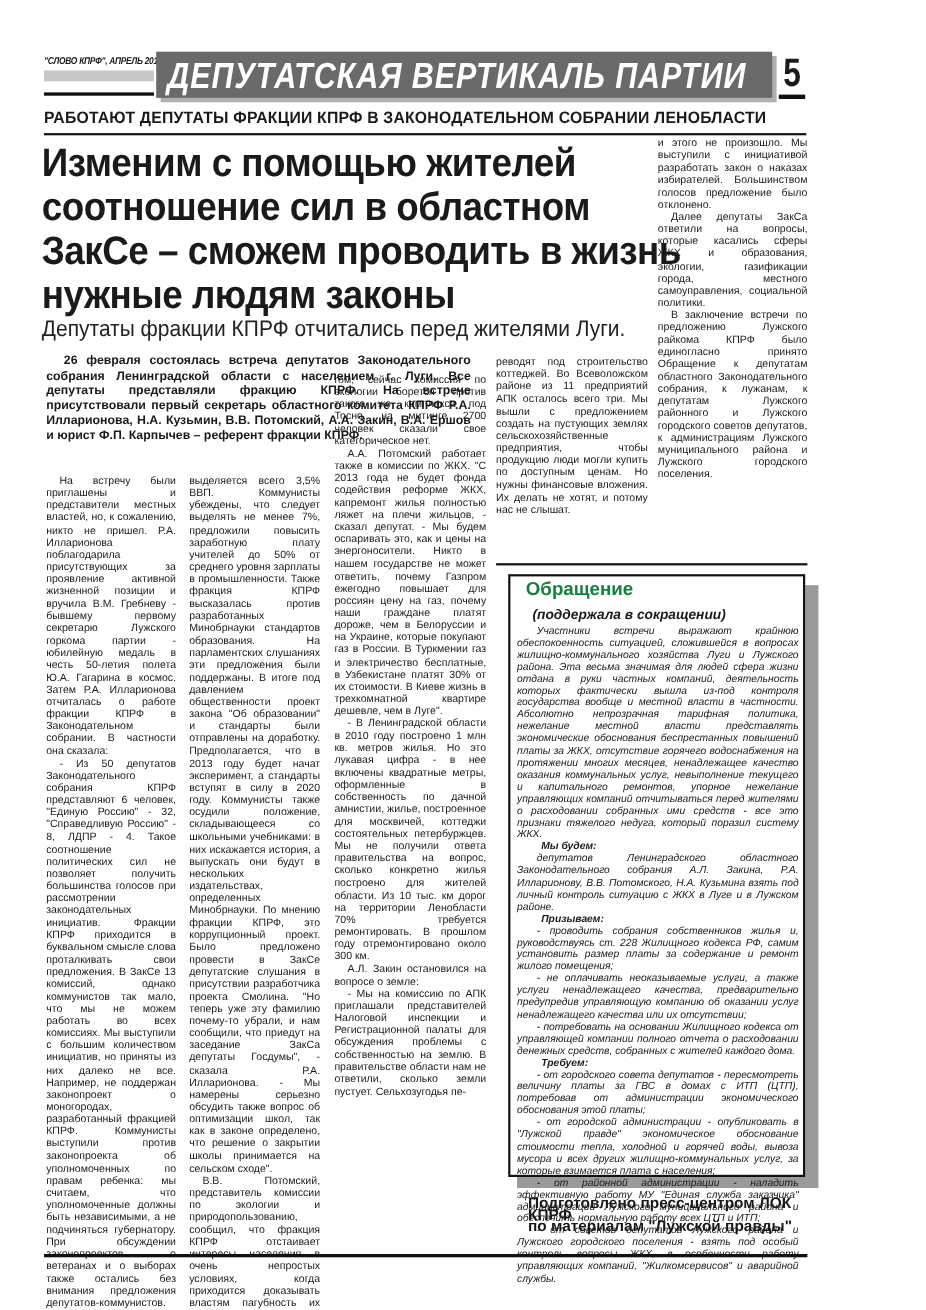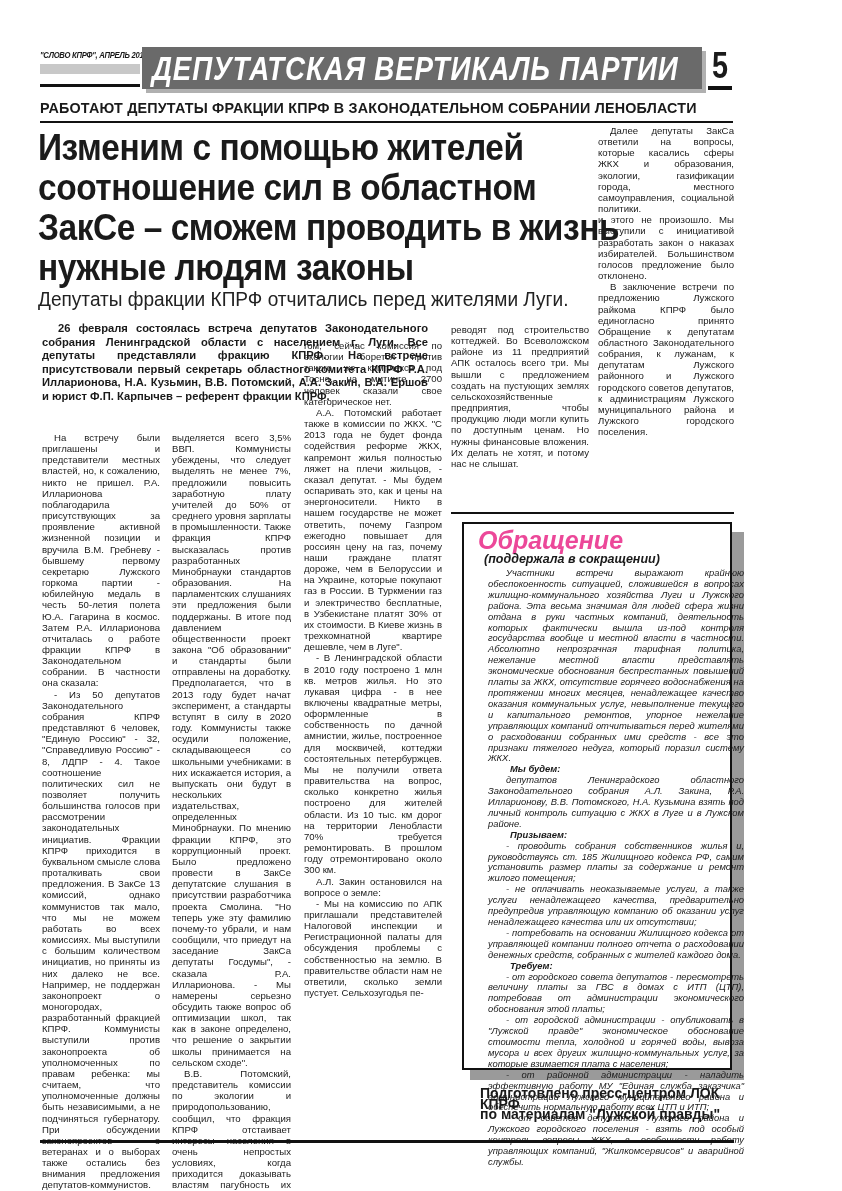--- a/index.html
+++ b/index.html
@@ -21,23 +21,23 @@
   .col { font-size:9.6px; line-height:11.15px; text-align:justify; color:#1a1a1a; }
   .col p { margin:0; text-indent:12px; }
   .col1 { left:42px; top:432px; width:118px; }
   .col2 { left:172px; top:432px; width:119px; }
   .col3 { left:304px; top:340px; width:138px; }
   .col4 { left:451px; top:324px; width:138px; }
   .col5 { left:598px; top:125px; width:136px; }
   .col4-rule { left:451px; top:512px; width:283px; height:2px; background:#111; }
   .box-shadow { left:470px; top:532px; width:274px; height:548px; background:#9a9a9a; }
   .box { left:462px; top:522px; width:270px; height:548px; background:#fff; border:2px solid #111; box-sizing:border-box; }
-  .box-title { left:478px; top:526px; font-size:25px; font-weight:bold; font-style:italic; color:#ec4899; }
+  .box-title { left:478px; top:526px; font-size:17px; font-weight:bold; color:#15803d; }
   .box-sub { left:484px; top:552px; font-size:12.5px; font-weight:bold; font-style:italic; }
-  .box-body { left:470px; top:568px; width:256px; font-size:9.4px; line-height:10.9px; font-style:italic; text-align:justify;margin-left:18px; }
+  .box-body { left:470px; top:568px; width:256px; font-size:9.4px; line-height:10.9px; font-style:italic; text-align:justify; }
   .box-body p { margin:0; text-indent:18px; }
   .box-body .lbl { font-weight:bold; text-indent:22px; }
   .credit { left:480px; top:1088px; width:254px; font-size:14px; font-weight:bold; line-height:10.5px; }
   .bottom-rule { left:40px; top:1140px; width:694px; height:3px; background:#111; }
 </style>
 </head>
 <body>
 
 <div class="abs hdr-issue">"СЛОВО КПРФ", АПРЕЛЬ 2011</div>
 <div class="abs hdr-greybar"></div>
@@ -73,35 +73,35 @@
   <p>А.А. Потомский работает также в комиссии по ЖКХ. "С 2013 года не будет фонда содействия реформе ЖКХ, капремонт жилья полностью ляжет на плечи жильцов, - сказал депутат. - Мы будем оспаривать это, как и цены на энергоносители. Никто в нашем государстве не может ответить, почему Газпром ежегодно повышает для россиян цену на газ, почему наши граждане платят дороже, чем в Белоруссии и на Украине, которые покупают газ в России. В Туркмении газ и электричество бесплатные, в Узбекистане платят 30% от их стоимости. В Киеве жизнь в трехкомнатной квартире дешевле, чем в Луге".</p>
   <p>- В Ленинградской области в 2010 году построено 1 млн кв. метров жилья. Но это лукавая цифра - в нее включены квадратные метры, оформленные в собственность по дачной амнистии, жилье, построенное для москвичей, коттеджи состоятельных петербуржцев. Мы не получили ответа правительства на вопрос, сколько конкретно жилья построено для жителей области. Из 10 тыс. км дорог на территории Ленобласти 70% требуется ремонтировать. В прошлом году отремонтировано около 300 км.</p>
   <p>А.Л. Закин остановился на вопросе о земле:</p>
   <p>- Мы на комиссию по АПК приглашали представителей Налоговой инспекции и Регистрационной палаты для обсуждения проблемы с собственностью на землю. В правительстве области нам не ответили, сколько земли пустует. Сельхозугодья пе-</p>
 </div>
 <div class="abs col col4">
   <p style="text-indent:0">реводят под строительство коттеджей. Во Всеволожском районе из 11 предприятий АПК осталось всего три. Мы вышли с предложением создать на пустующих землях сельскохозяйственные предприятия, чтобы продукцию люди могли купить по доступным ценам. Но нужны финансовые вложения. Их делать не хотят, и потому нас не слышат.</p>
 </div>
 <div class="abs col4-rule"></div>
 <div class="abs col col5">
+  <p style="text-indent:0">и этого не произошло. Мы выступили с инициативой разработать закон о наказах избирателей. Большинством голосов предложение было отклонено.</p>
   <p>Далее депутаты ЗакСа ответили на вопросы, которые касались сферы ЖКХ и образования, экологии, газификации города, местного самоуправления, социальной политики.</p>
-  <p style="text-indent:0">и этого не произошло. Мы выступили с инициативой разработать закон о наказах избирателей. Большинством голосов предложение было отклонено.</p>
   <p>В заключение встречи по предложению Лужского райкома КПРФ было единогласно принято Обращение к депутатам областного Законодательного собрания, к лужанам, к депутатам Лужского районного и Лужского городского советов депутатов, к администрациям Лужского муниципального района и Лужского городского поселения.</p>
 </div>
 
 <div class="abs box-shadow"></div>
 <div class="abs box"></div>
 <div class="abs box-title">Обращение</div>
 <div class="abs box-sub">(поддержала в сокращении)</div>
 <div class="abs box-body">
   <p>Участники встречи выражают крайнюю обеспокоенность ситуацией, сложившейся в вопросах жилищно-коммунального хозяйства Луги и Лужского района. Эта весьма значимая для людей сфера жизни отдана в руки частных компаний, деятельность которых фактически вышла из-под контроля государства вообще и местной власти в частности. Абсолютно непрозрачная тарифная политика, нежелание местной власти представлять экономические обоснования беспрестанных повышений платы за ЖКХ, отсутствие горячего водоснабжения на протяжении многих месяцев, ненадлежащее качество оказания коммунальных услуг, невыполнение текущего и капитального ремонтов, упорное нежелание управляющих компаний отчитываться перед жителями о расходовании собранных ими средств - все это признаки тяжелого недуга, который поразил систему ЖКХ.</p>
   <p class="lbl">Мы будем:</p>
   <p>депутатов Ленинградского областного Законодательного собрания А.Л. Закина, Р.А. Илларионову, В.В. Потомского, Н.А. Кузьмина взять под личный контроль ситуацию с ЖКХ в Луге и в Лужском районе.</p>
   <p class="lbl">Призываем:</p>
-  <p>- проводить собрания собственников жилья и, руководствуясь ст. 185 Жилищного кодекса РФ, самим установить размер платы за содержание и ремонт жилого помещения;</p>
+  <p>- проводить собрания собственников жилья и, руководствуясь ст. 228 Жилищного кодекса РФ, самим установить размер платы за содержание и ремонт жилого помещения;</p>
   <p>- не оплачивать неоказываемые услуги, а также услуги ненадлежащего качества, предварительно предупредив управляющую компанию об оказании услуг ненадлежащего качества или их отсутствии;</p>
   <p>- потребовать на основании Жилищного кодекса от управляющей компании полного отчета о расходовании денежных средств, собранных с жителей каждого дома.</p>
   <p class="lbl">Требуем:</p>
   <p>- от городского совета депутатов - пересмотреть величину платы за ГВС в домах с ИТП (ЦТП), потребовав от администрации экономического обоснования этой платы;</p>
   <p>- от городской администрации - опубликовать в "Лужской правде" экономическое обоснование стоимости тепла, холодной и горячей воды, вывоза мусора и всех других жилищно-коммунальных услуг, за которые взимается плата с населения;</p>
   <p>- от районной администрации - наладить эффективную работу МУ "Единая служба заказчика" администрации Лужского муниципального района и обеспечить нормальную работу всех ЦТП и ИТП;</p>
   <p>- от советов депутатов Лужского района и Лужского городского поселения - взять под особый контроль вопросы ЖКХ, в особенности работу управляющих компаний, "Жилкомсервисов" и аварийной службы.</p>
 </div>
 
 <div class="abs credit">

